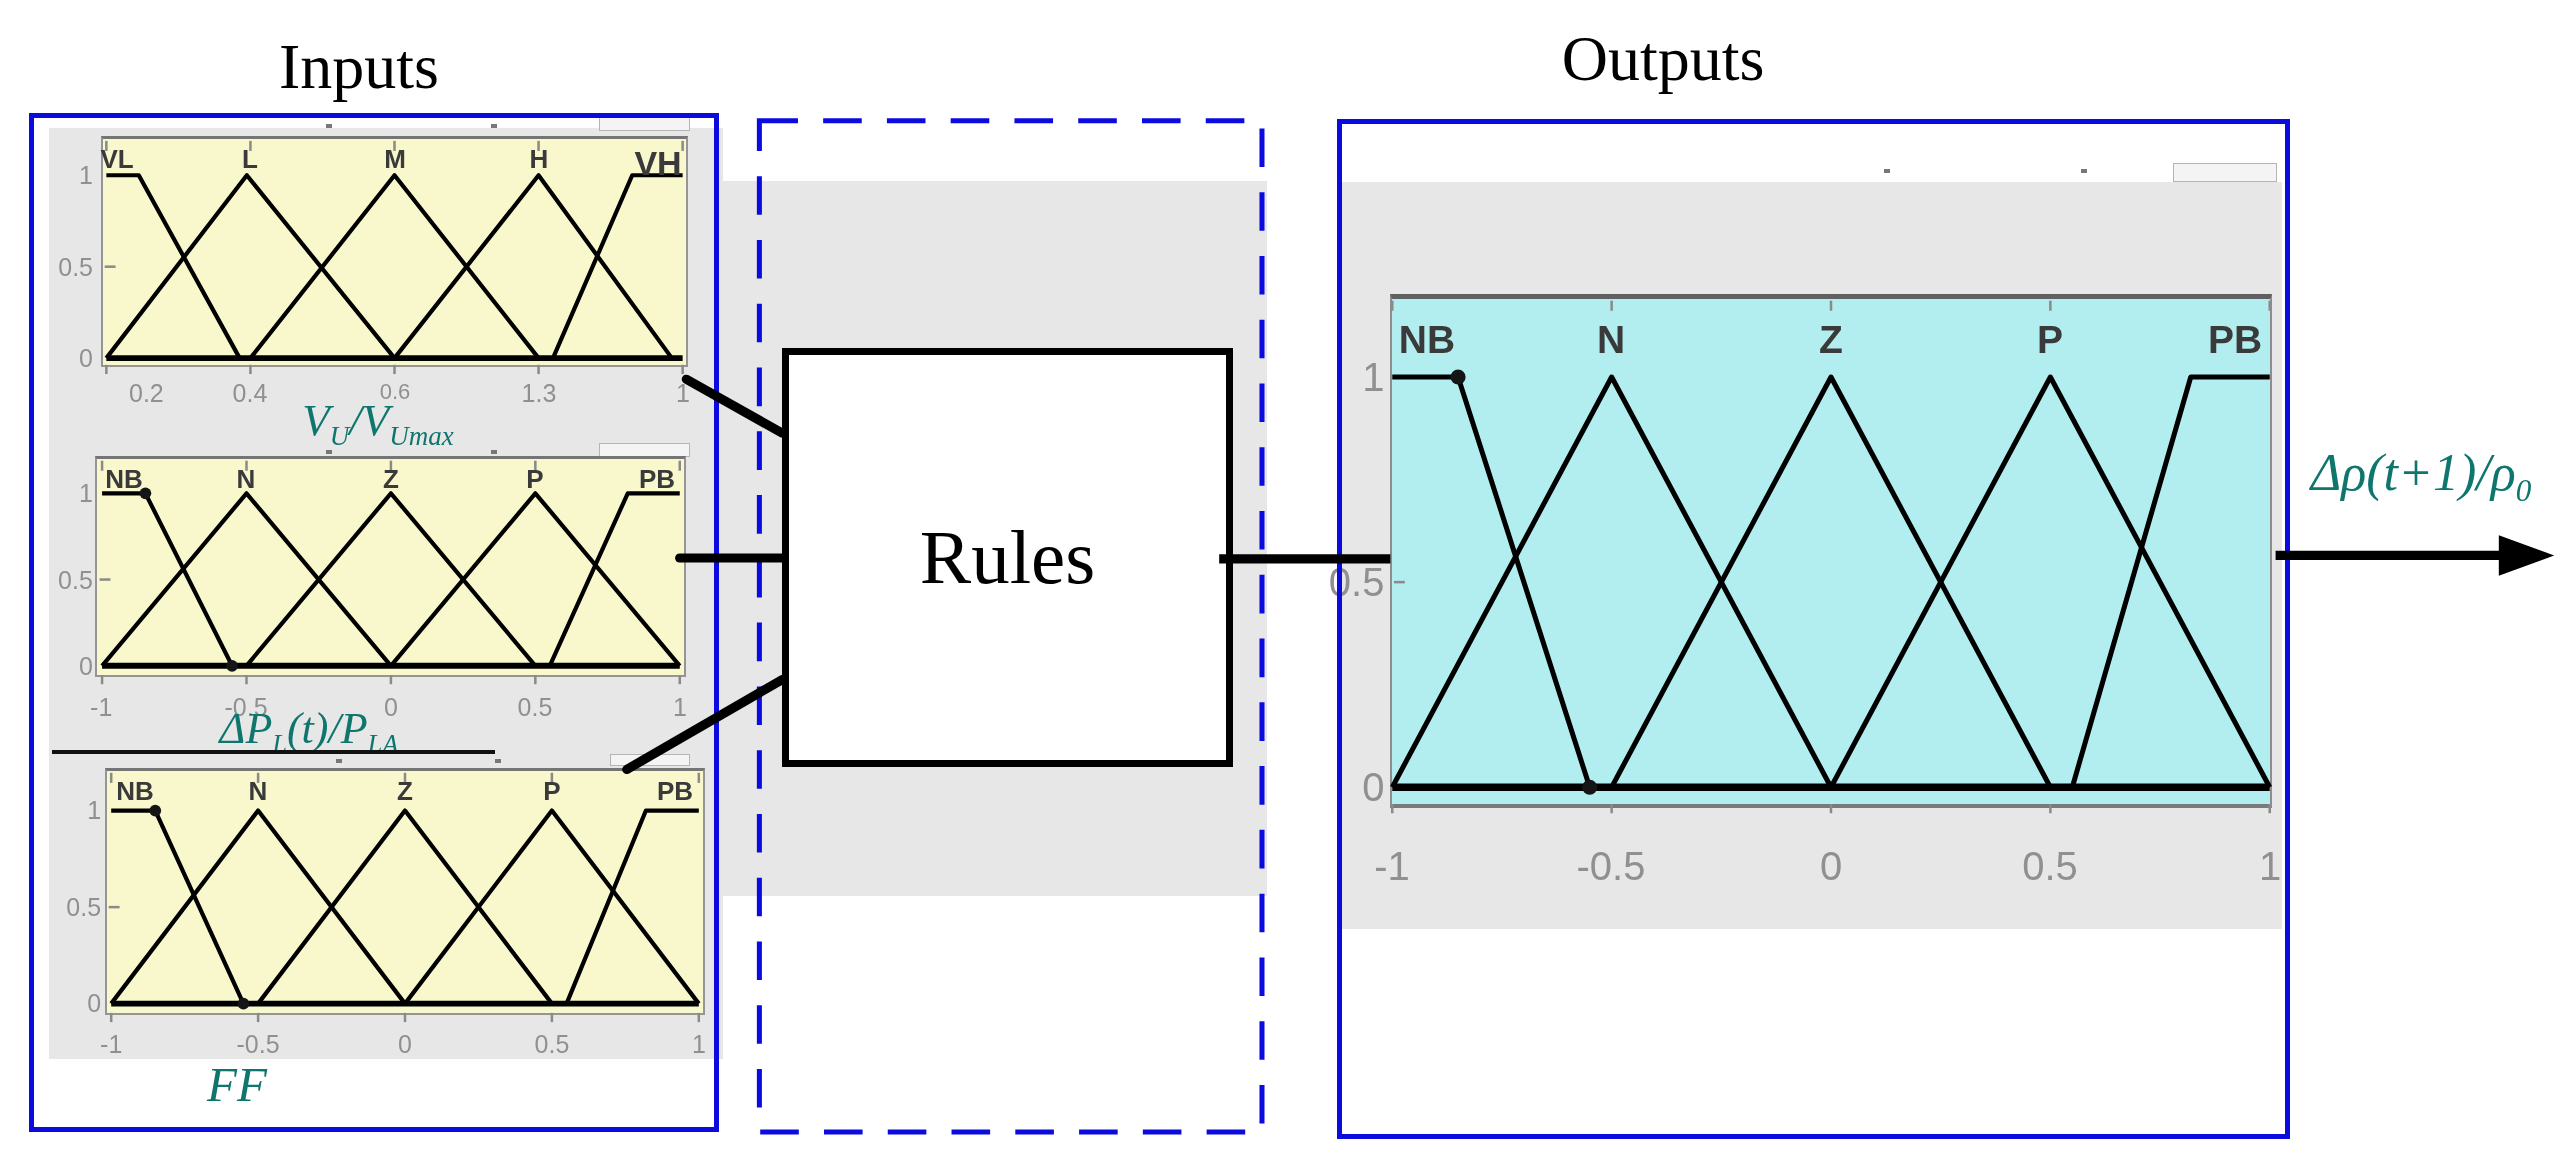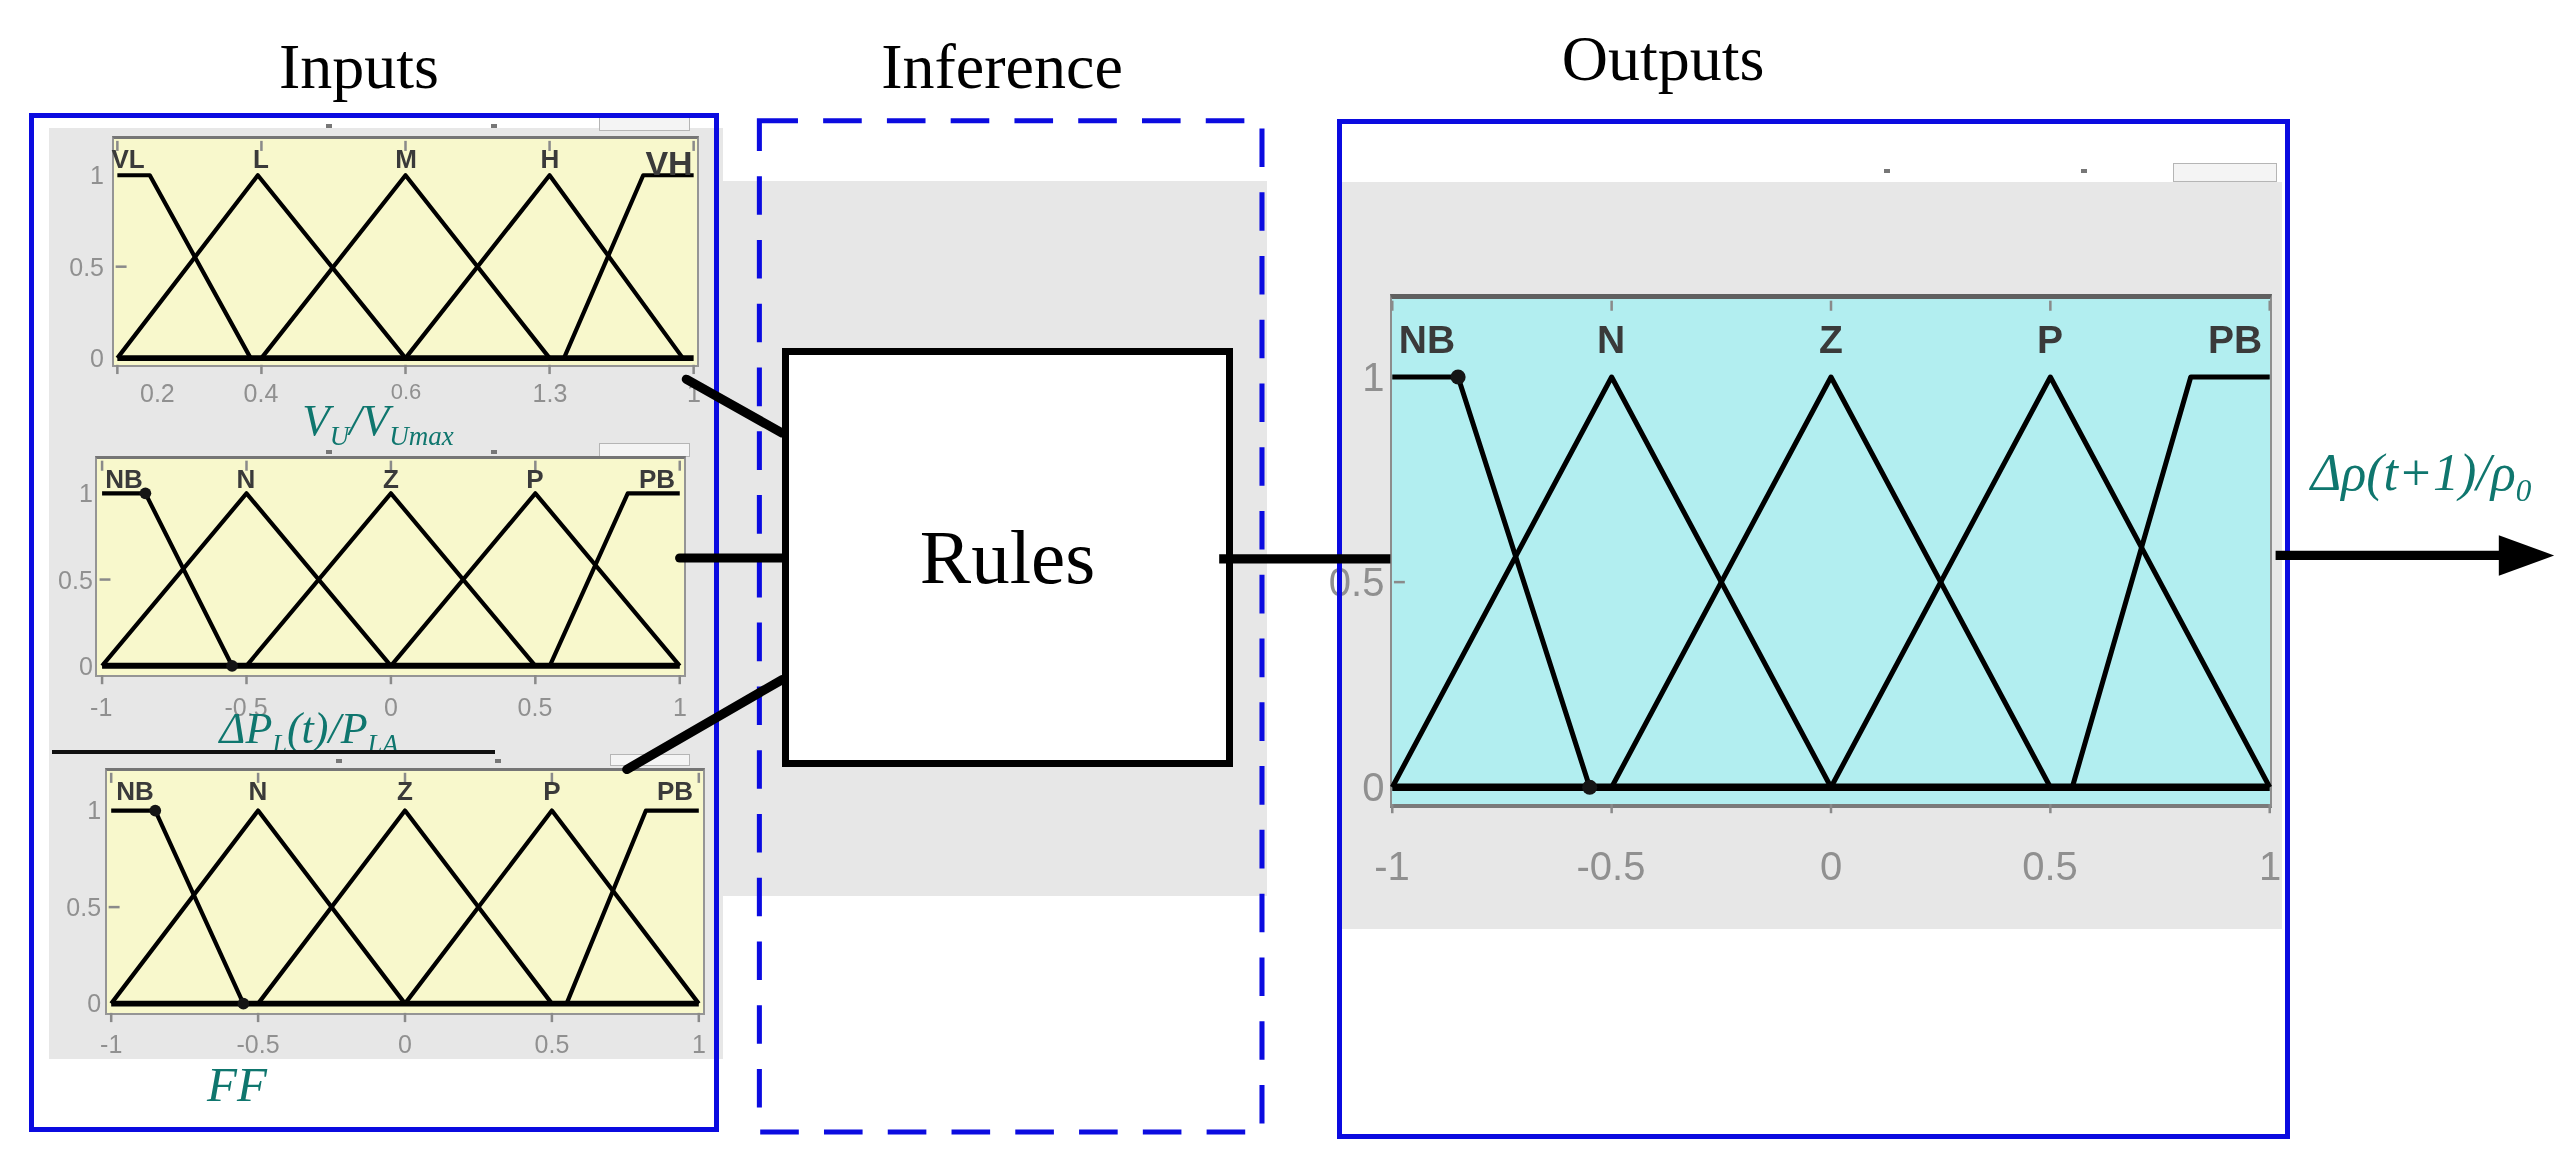--- a/index.html
+++ b/index.html
@@ -28,38 +28,37 @@
 </head>
 <body>
 
 <div class="canvas">
 
   <div class="gray-slab" style="left:49px;top:128px;width:674px;height:931px;"></div>
   <div class="gray-slab" style="left:722px;top:181px;width:545px;height:715px;"></div>
   <div class="gray-slab" style="left:1340px;top:182px;width:942px;height:747px;"></div>
 
   <div class="title" style="left:359px;top:30px;">Inputs</div>
-  <div class="title" style="left:1002px;top:30px;">Inference</div>
   <div class="title" style="left:1663px;top:22px;">Outputs</div>
 
   <div class="strip-btn" style="left:599px;top:117px;width:89px;height:11.7px;"></div>
   <div class="strip-btn" style="left:599px;top:443px;width:89px;height:11.7px;"></div>
   <div class="strip-btn" style="left:610px;top:754px;width:78px;height:10px;"></div>
   <div class="strip-btn" style="left:2173px;top:163px;width:102px;height:17px;"></div>
   <div class="strip-dot" style="left:326px;top:124px;"></div>
   <div class="strip-dot" style="left:491px;top:124px;"></div>
   <div class="strip-dot" style="left:326px;top:450px;"></div>
   <div class="strip-dot" style="left:491px;top:450px;"></div>
   <div class="strip-dot" style="left:336px;top:759px;"></div>
   <div class="strip-dot" style="left:495px;top:759px;"></div>
   <div class="strip-dot" style="left:1884px;top:169px;"></div>
   <div class="strip-dot" style="left:2081px;top:169px;"></div>
 
   <div id="plots">
-      <div class="plot" style="left: 112px; top: 136px; width: 583px; height: 226px; background: rgb(248, 248, 204);">
+      <div class="plot" style="left: 101px; top: 136px; width: 583px; height: 226px; background: rgb(248, 248, 204);">
         <svg width="583" height="226" viewBox="0 0 695 269">
           <line x1="4" y1="2" x2="4" y2="14" stroke="#8a8a8a" stroke-width="3"></line>
           <line x1="4" y1="269" x2="4" y2="280" stroke="#8a8a8a" stroke-width="3"></line>
           <line x1="175.75" y1="2" x2="175.75" y2="14" stroke="#8a8a8a" stroke-width="3"></line>
           <line x1="175.75" y1="269" x2="175.75" y2="280" stroke="#8a8a8a" stroke-width="3"></line>
           <line x1="347.49999999999994" y1="2" x2="347.49999999999994" y2="14" stroke="#8a8a8a" stroke-width="3"></line>
           <line x1="347.49999999999994" y1="269" x2="347.49999999999994" y2="280" stroke="#8a8a8a" stroke-width="3"></line>
           <line x1="519.2500000000001" y1="2" x2="519.2500000000001" y2="14" stroke="#8a8a8a" stroke-width="3"></line>
           <line x1="519.2500000000001" y1="269" x2="519.2500000000001" y2="280" stroke="#8a8a8a" stroke-width="3"></line>
           <line x1="691" y1="2" x2="691" y2="14" stroke="#8a8a8a" stroke-width="3"></line>

